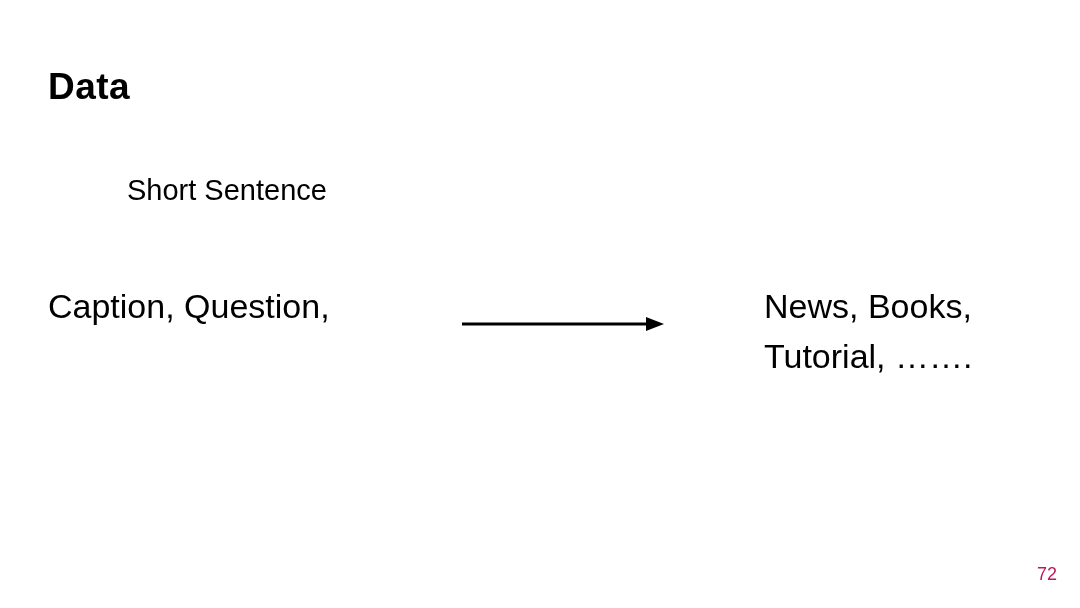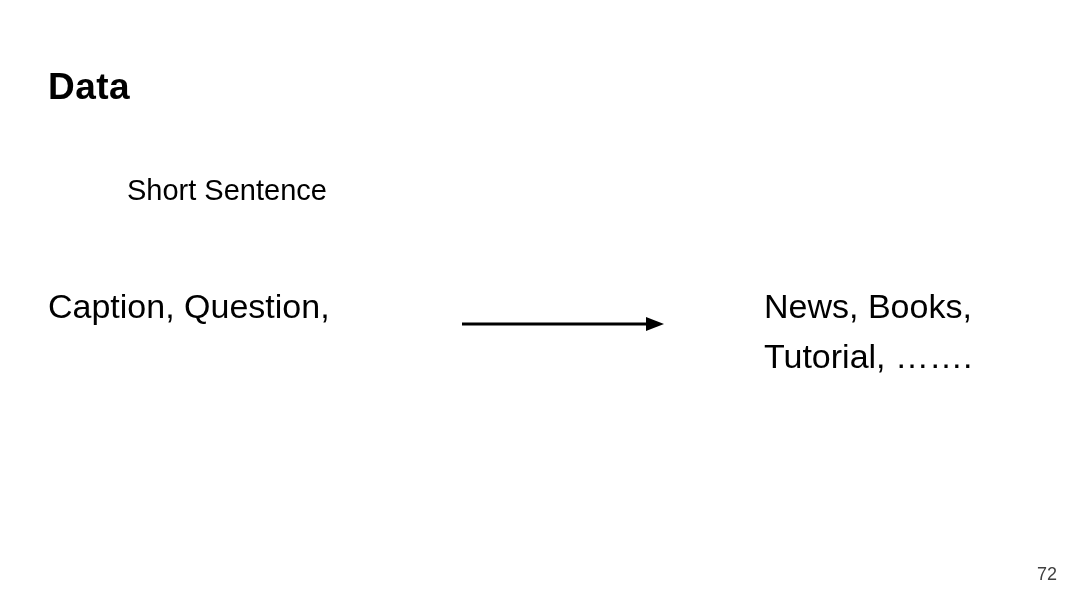--- a/index.html
+++ b/index.html
@@ -46,21 +46,21 @@
     left: 460px;
     top: 310px;
     width: 206px;
     height: 28px;
   }
   .page-number {
     position: absolute;
     right: 23px;
     bottom: 23px;
     font-size: 18px;
-    color: #404040;
+    color: #be185d;
   }
 </style>
 </head>
 <body>
 
 <div class="slide">
 
   <div class="slide-title">Data</div>
 
   <div class="col-header left">Short Sentence</div>

